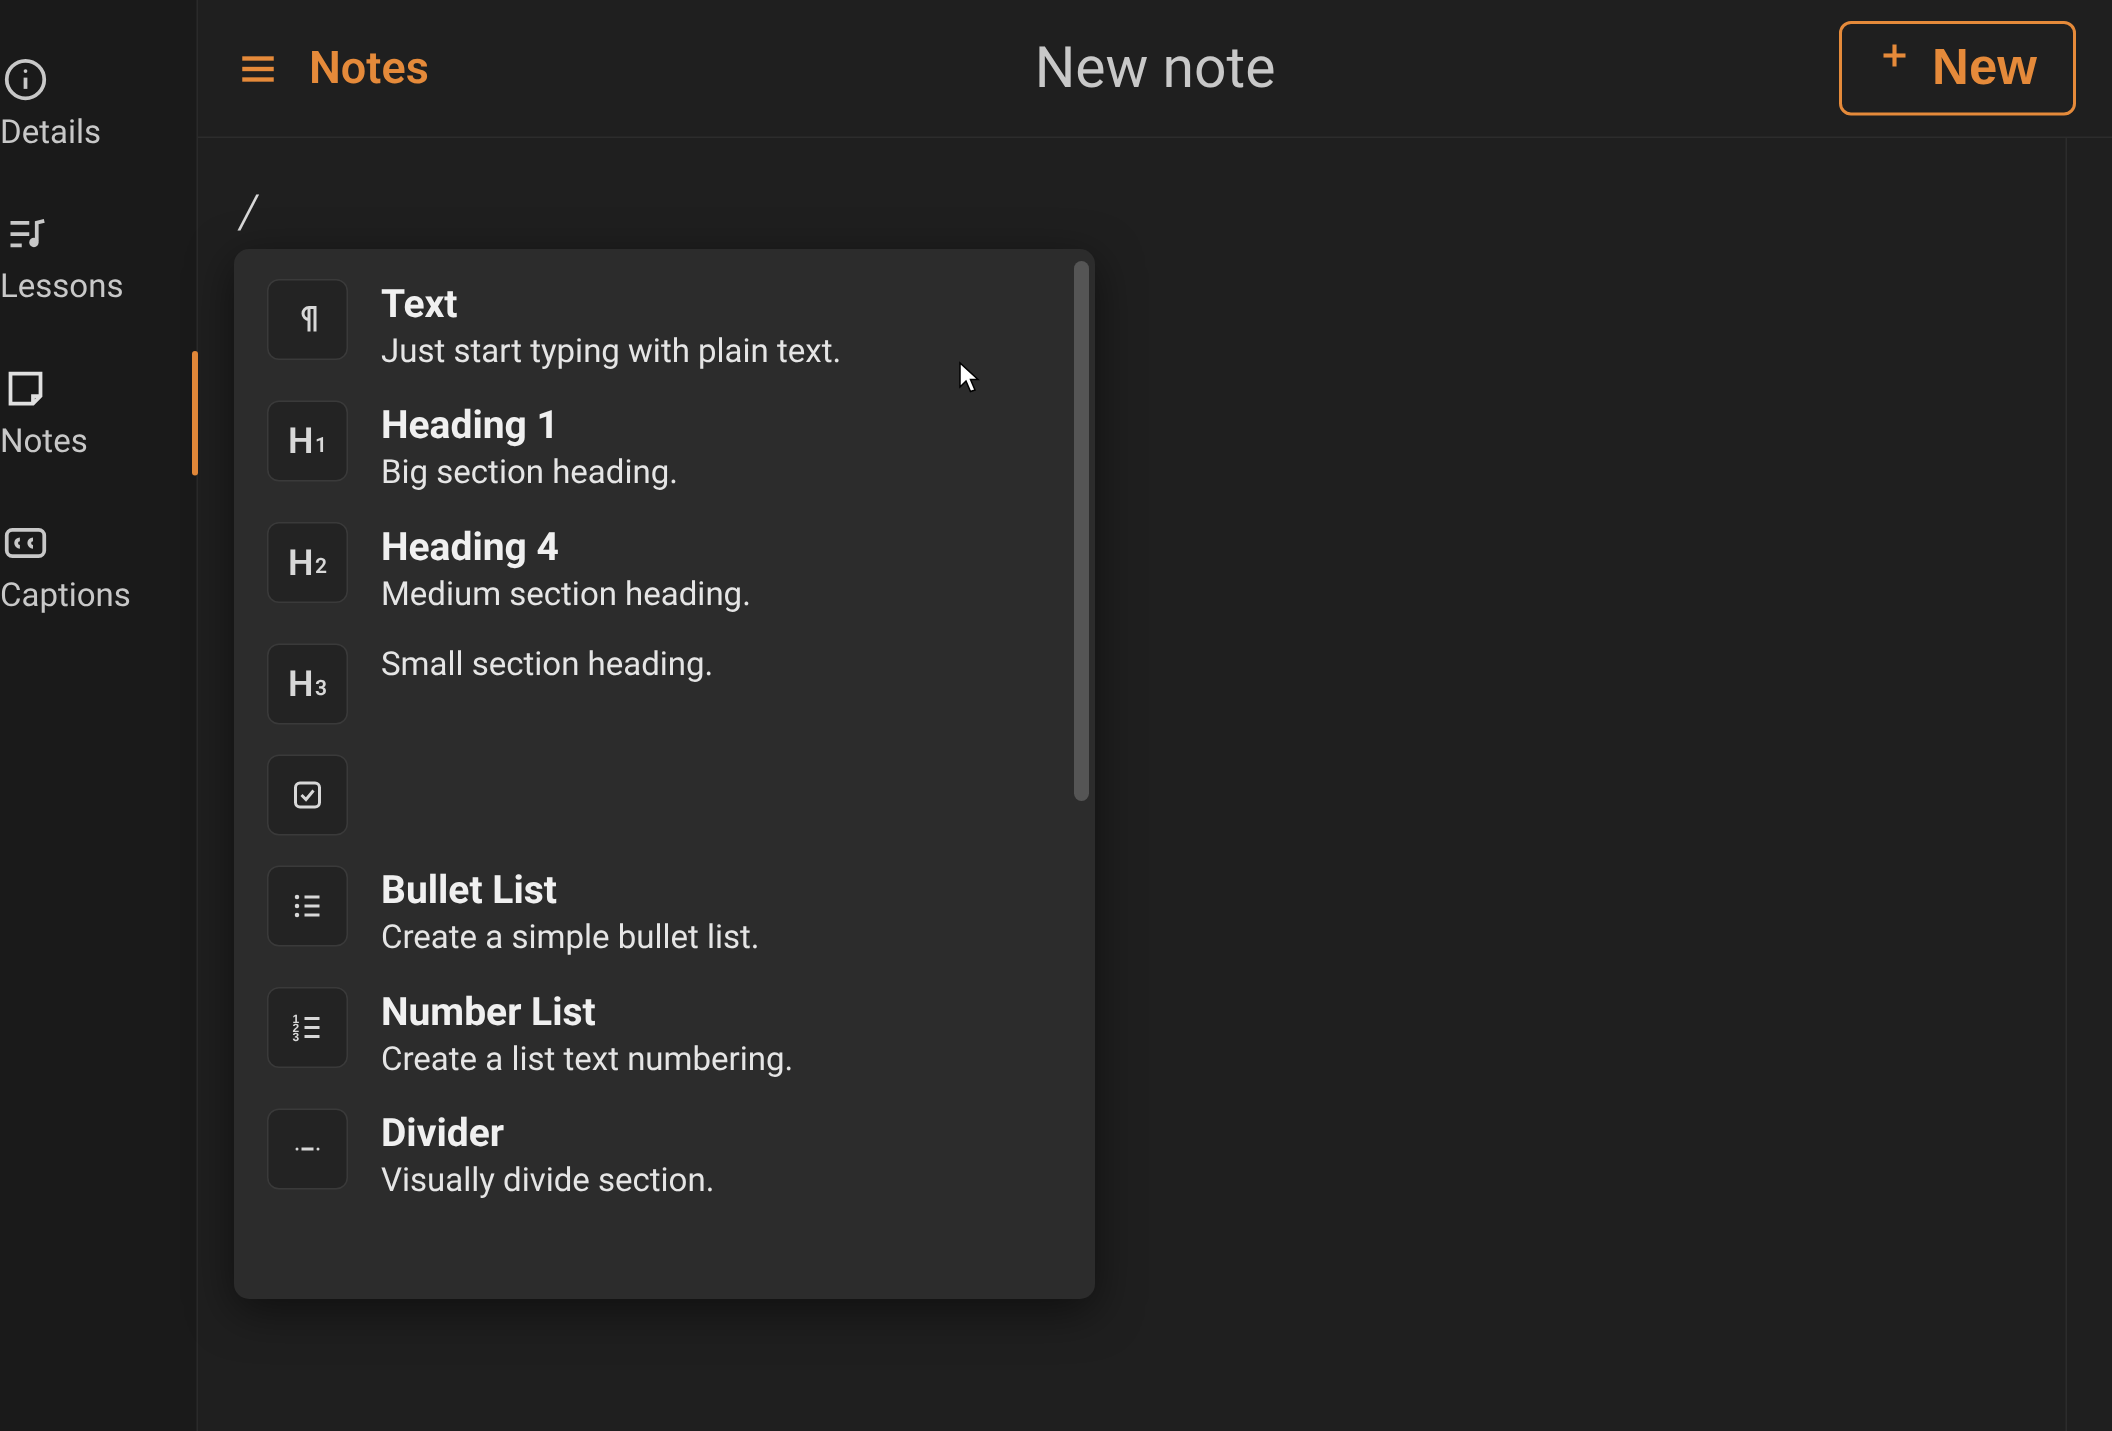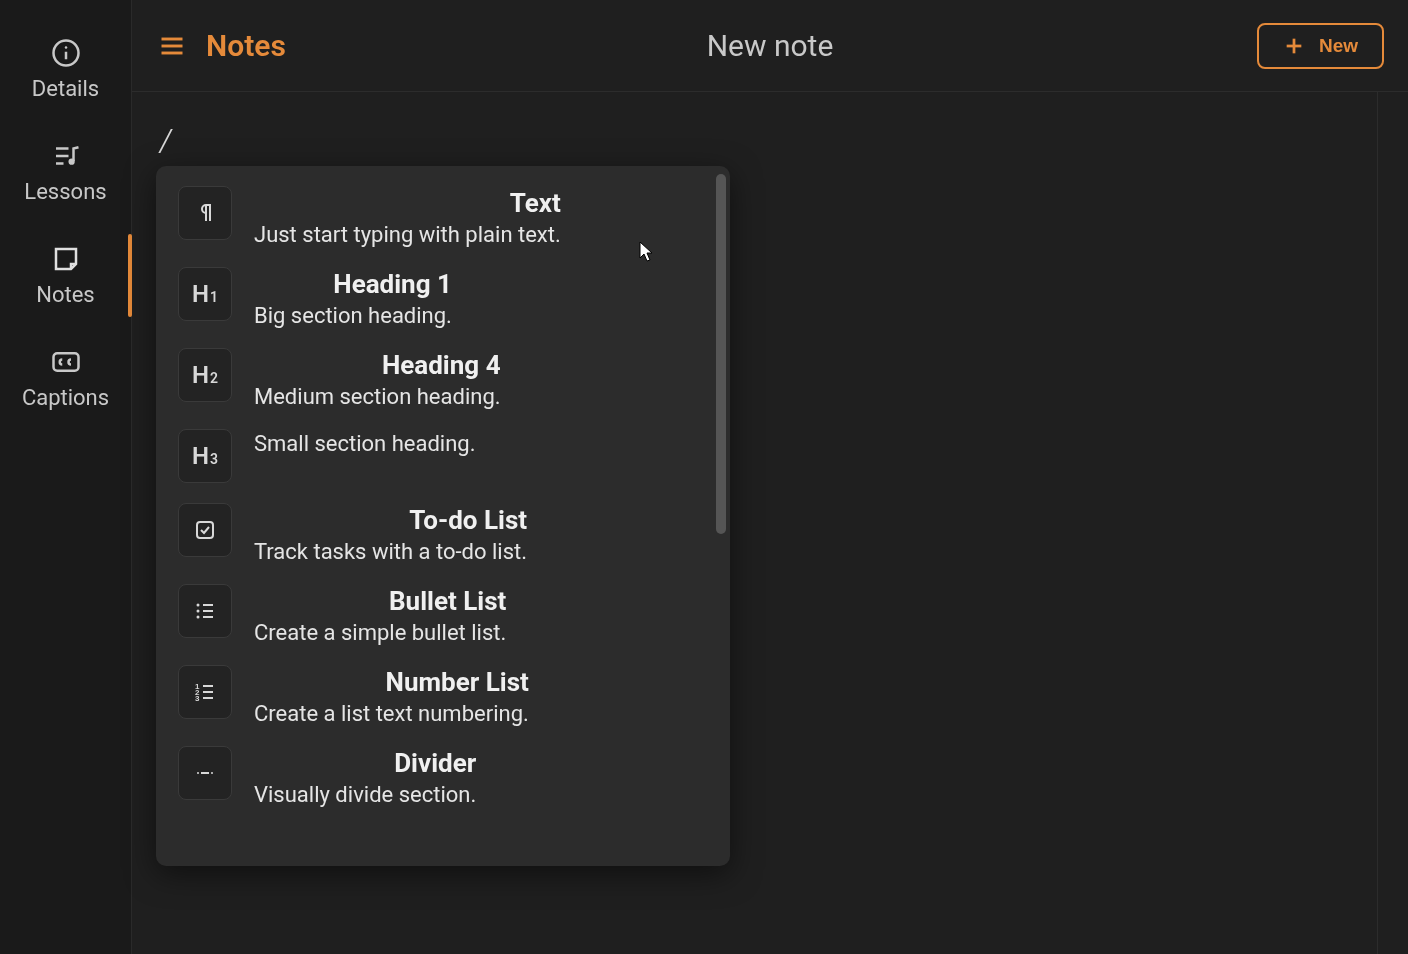--- a/index.html
+++ b/index.html
@@ -22,21 +22,20 @@
       width: 132px;
       background: #1a1a1a;
       display: flex;
       flex-direction: column;
       padding-top: 18px;
       border-right: 1px solid #2a2a2a;
     }
     .sidebar-item {
       display: flex;
       flex-direction: column;
-      align-items: center;
       justify-content: center;
       padding: 18px 0 20px 0;
       color: #c8c8c8;
       cursor: pointer;
       position: relative;
     }
     .sidebar-item.active {
       color: #e0e0e0;
     }
     .sidebar-item.active::after {
@@ -91,34 +90,33 @@
     }
     .section-title {
       font-size: 30px;
       font-weight: 600;
       color: #e58a3a;
     }
     .page-title {
       position: absolute;
       left: 50%;
       transform: translateX(-50%);
-      font-size: 30px;
+      font-size: 38px;
       color: #c8c8c8;
       font-weight: 400;
     }
     .new-button {
       margin-left: auto;
       display: flex;
-      align-items: center;
       gap: 14px;
       border: 2px solid #e58a3a;
       color: #e58a3a;
       border-radius: 8px;
       padding: 10px 24px;
-      font-size: 19px;
+      font-size: 34px;
       font-weight: 600;
       cursor: pointer;
       background: transparent;
     }
     .plus-icon {
       font-size: 28px;
       line-height: 1;
     }
 
     .editor-area {
@@ -144,21 +142,20 @@
       border-radius: 10px;
       box-shadow: 0 8px 30px rgba(0,0,0,0.5);
       overflow: hidden;
       display: flex;
       flex-direction: column;
       padding: 10px 0;
     }
     .menu-inner {
       overflow-y: hidden;
       flex: 1;
-      text-align: right;
     }
     .menu-item {
       display: flex;
       align-items: flex-start;
       gap: 22px;
       padding: 10px 22px;
       cursor: pointer;
     }
     .menu-item-icon {
       width: 54px;
@@ -339,24 +336,20 @@
           </div>
         </div>
 
         <div class="menu-item">
           <div class="menu-item-icon">
             <svg width="24" height="24" viewBox="0 0 24 24" fill="none" stroke="#d8d8d8" stroke-width="2">
               <rect x="4" y="4" width="16" height="16" rx="3"></rect>
               <path d="M8 12 l3 3 l5 -6"></path>
             </svg>
           </div>
-          <div class="menu-item-body">
-            <span class="menu-item-title">To-do List</span>
-            <span class="menu-item-desc">Track tasks with a to-do list.</span>
-          </div>
         </div>
 
         <div class="menu-item">
           <div class="menu-item-icon">
             <svg width="24" height="24" viewBox="0 0 24 24" fill="none" stroke="#d8d8d8" stroke-width="2">
               <circle cx="5" cy="6" r="1.5" fill="#d8d8d8" stroke="none"></circle>
               <line x1="10" y1="6" x2="20" y2="6"></line>
               <circle cx="5" cy="12" r="1.5" fill="#d8d8d8" stroke="none"></circle>
               <line x1="10" y1="12" x2="20" y2="12"></line>
               <circle cx="5" cy="18" r="1.5" fill="#d8d8d8" stroke="none"></circle>

